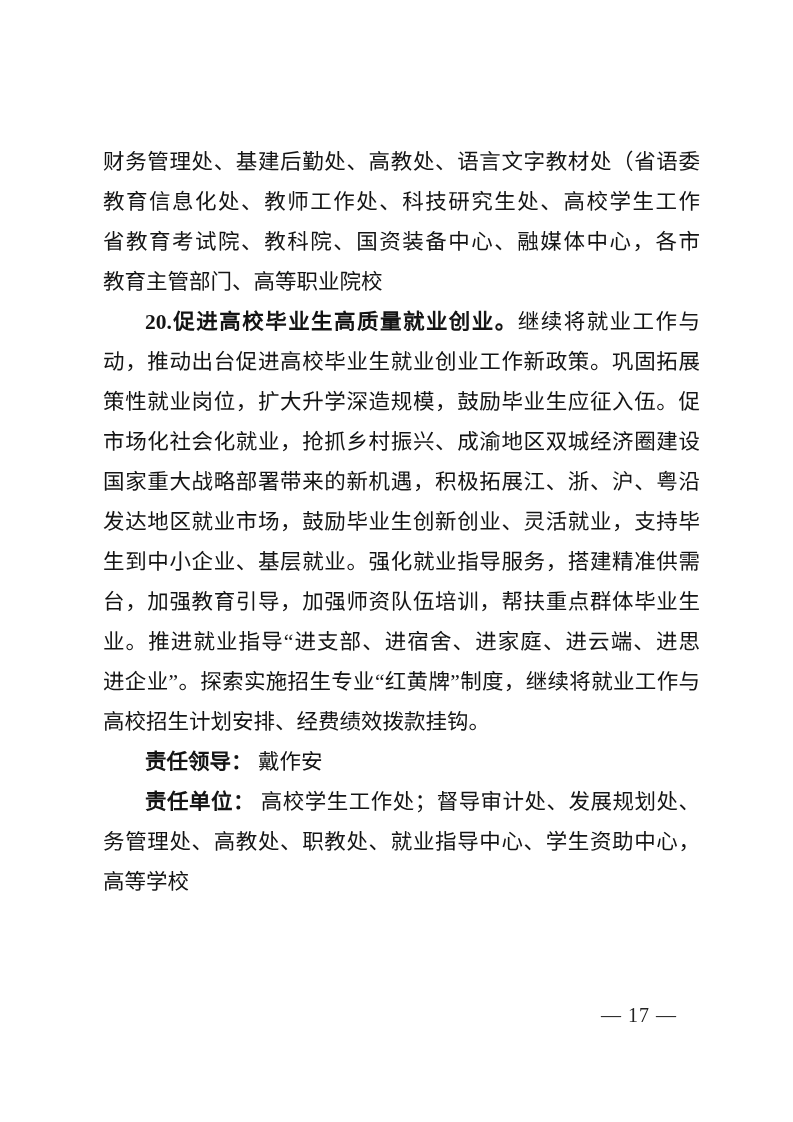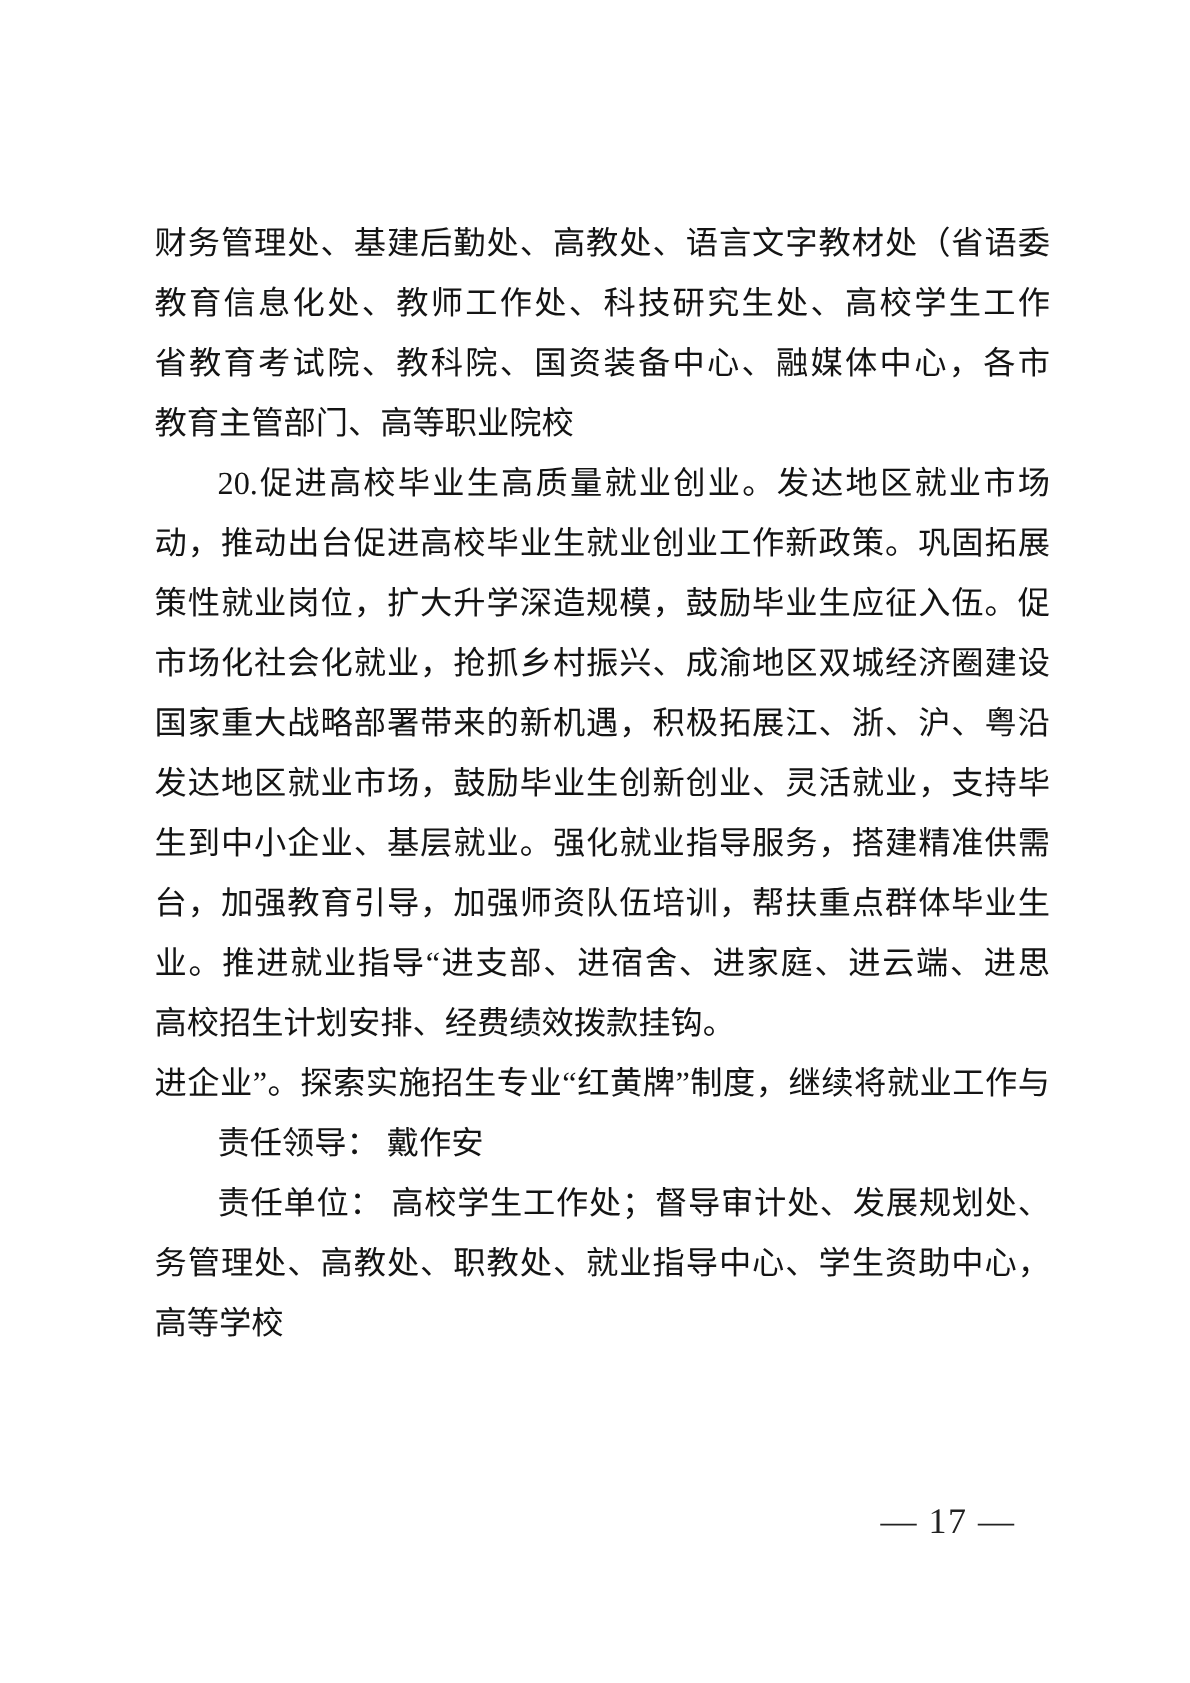--- a/index.html
+++ b/index.html
@@ -37,58 +37,58 @@
     text-justify: inter-character;
   }
   .line.left {
     text-align: center;
     text-align-last: left;
   }
   .line.indent {
     text-indent: 42px;
   }
   .line .lead {
-    font-weight: normal;
+    font-weight: bold;
   }
   .page-number {
     position: absolute;
     top: 1002px;
     right: 116px;
-    font-size: 24px;
+    font-size: 20px;
     line-height: 26px;
     color: #222222;
     letter-spacing: 1px;
   }
 </style>
 </head>
 <body>
 
 <div class="page">
 
   <div class="text-block">
 
     <div class="para">
       <div class="line"><span class="lead"></span><span>财务管理处、基建后勤处、高教处、语言文字教材处（省语委办）、</span></div>
       <div class="line"><span class="lead"></span><span>教育信息化处、教师工作处、科技研究生处、高校学生工作处、</span></div>
       <div class="line"><span class="lead"></span><span>省教育考试院、教科院、国资装备中心、融媒体中心，各市（州）</span></div>
       <div class="line left"><span class="lead"></span><span>教育主管部门、高等职业院校</span></div>
     </div>
 
     <div class="para">
-      <div class="line indent"><span class="lead">20.促进高校毕业生高质量就业创业。</span><span>发达地区就业市场</span></div>
+      <div class="line indent"><span class="lead">20.促进高校毕业生高质量就业创业。</span><span>继续将就业工作与</span></div>
       <div class="line"><span class="lead"></span><span>动，推动出台促进高校毕业生就业创业工作新政策。巩固拓展政</span></div>
       <div class="line"><span class="lead"></span><span>策性就业岗位，扩大升学深造规模，鼓励毕业生应征入伍。促进</span></div>
       <div class="line"><span class="lead"></span><span>市场化社会化就业，抢抓乡村振兴、成渝地区双城经济圈建设等</span></div>
       <div class="line"><span class="lead"></span><span>国家重大战略部署带来的新机遇，积极拓展江、浙、沪、粤沿海</span></div>
       <div class="line"><span class="lead"></span><span>发达地区就业市场，鼓励毕业生创新创业、灵活就业，支持毕业</span></div>
       <div class="line"><span class="lead"></span><span>生到中小企业、基层就业。强化就业指导服务，搭建精准供需平</span></div>
       <div class="line"><span class="lead"></span><span>台，加强教育引导，加强师资队伍培训，帮扶重点群体毕业生就</span></div>
       <div class="line"><span class="lead"></span><span>业。推进就业指导“进支部、进宿舍、进家庭、进云端、进思政、</span></div>
+      <div class="line"><span class="lead"></span><span>进企业”。探索实施招生专业“红黄牌”制度，继续将就业工作与</span></div>
       <div class="line left"><span class="lead"></span><span>高校招生计划安排、经费绩效拨款挂钩。</span></div>
-      <div class="line"><span class="lead"></span><span>进企业”。探索实施招生专业“红黄牌”制度，继续将就业工作与</span></div>
     </div>
 
     <div class="para">
       <div class="line indent left"><span class="lead">责任领导：</span> <span>戴作安</span></div>
     </div>
 
     <div class="para">
       <div class="line indent"><span class="lead">责任单位：</span> <span>高校学生工作处；督导审计处、发展规划处、财</span></div>
       <div class="line"><span class="lead"></span><span>务管理处、高教处、职教处、就业指导中心、学生资助中心，各</span></div>
       <div class="line left"><span class="lead"></span><span>高等学校</span></div>

